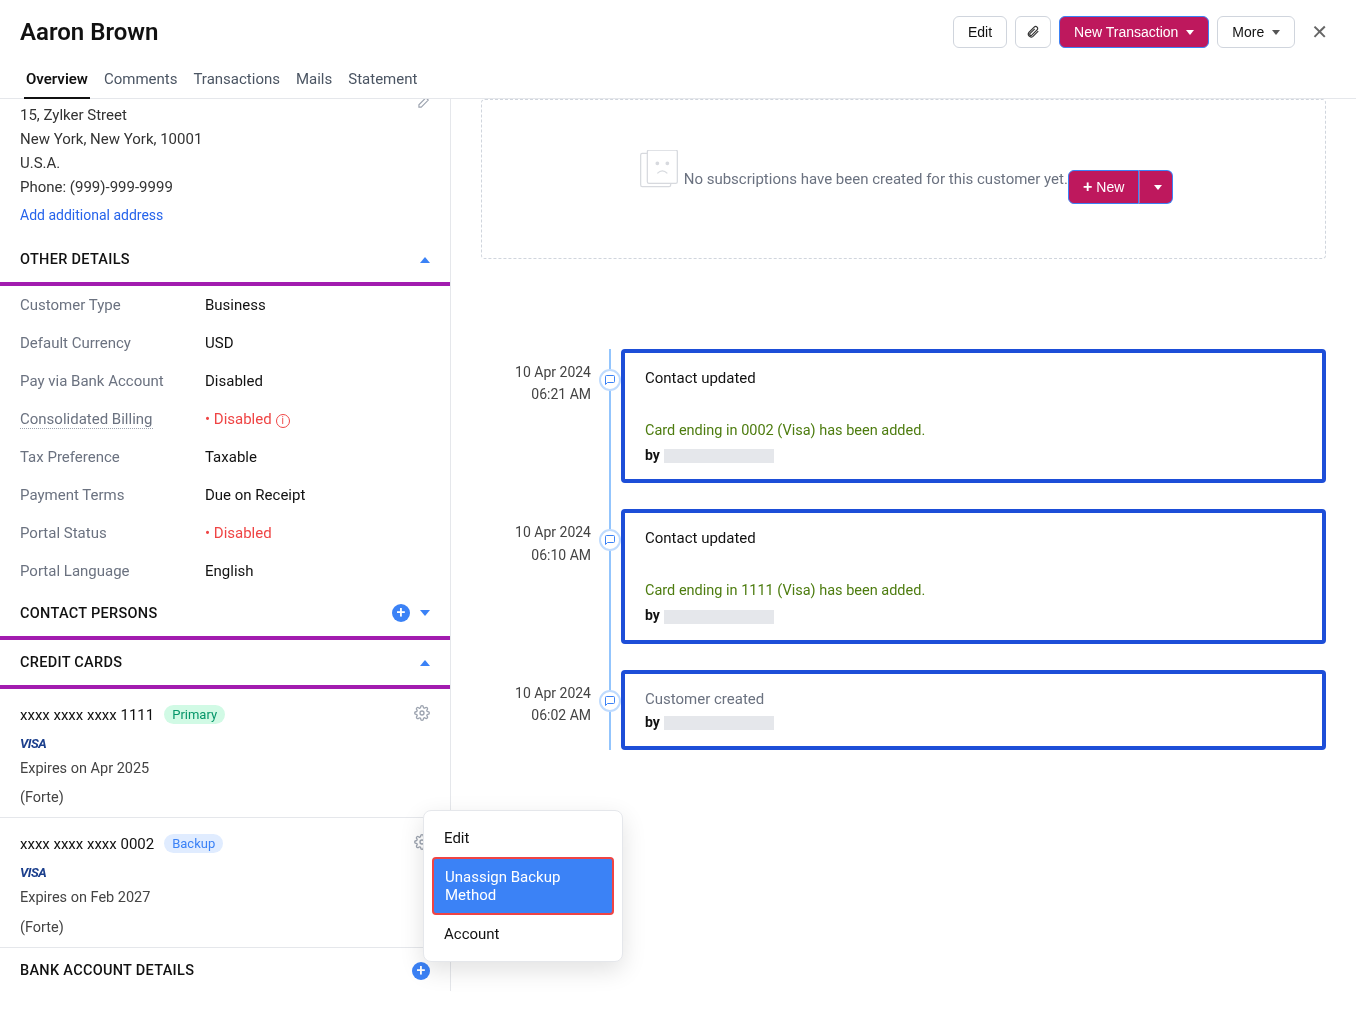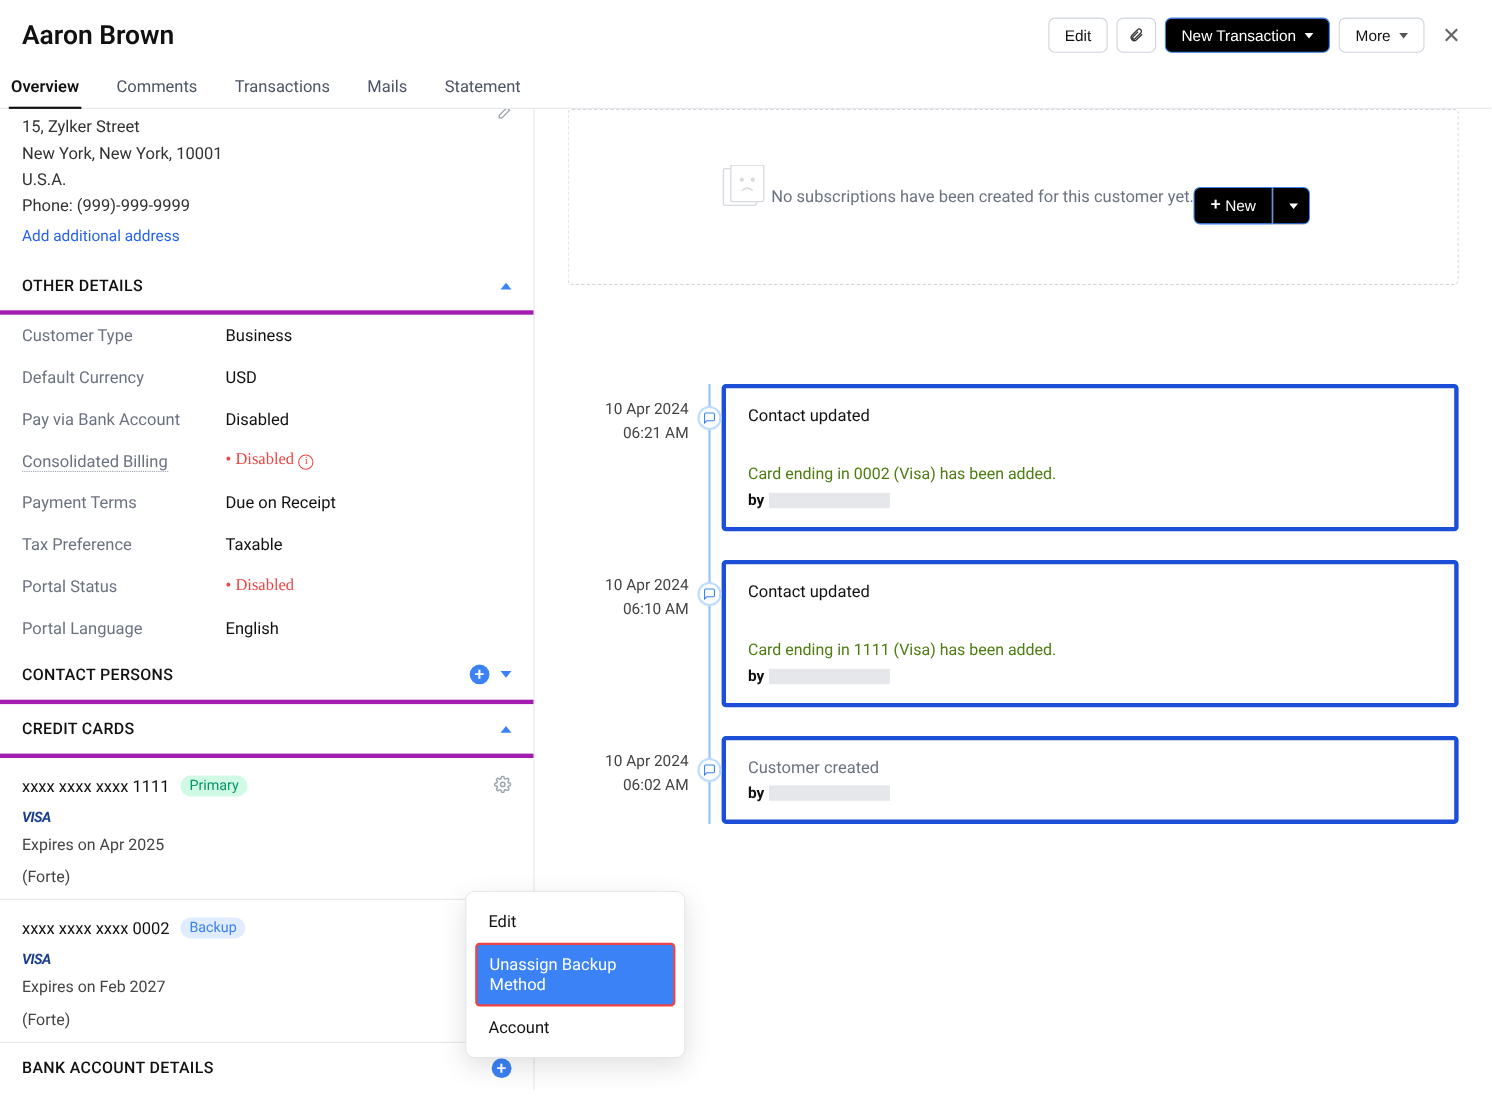--- a/index.html
+++ b/index.html
@@ -39,43 +39,43 @@
   cursor: pointer;
   color: #111;
   display: inline-flex;
   align-items: center;
   gap: 4px;
 }
 .btn-icon {
   padding: 7px 10px;
 }
 .btn-primary {
-  background: #000000;
+  background: #be185d;
   border-color: #3b82f6;
   color: #fff;
 }
 .caret-down {
   width: 0; height: 0;
   border-left: 4px solid transparent;
   border-right: 4px solid transparent;
   border-top: 5px solid currentColor;
   margin-left: 4px;
 }
 .close-icon {
   font-size: 20px;
   color: #666;
   cursor: pointer;
   padding: 4px 8px;
 }
 
 
 .tabs {
   display: flex;
-  gap: 30px;
-  padding: 0 8px;
+  gap: 12px;
+  padding: 0 24px;
   border-bottom: 1px solid #e5e7eb;
 }
 .tab {
   padding: 10px 2px;
   font-size: 15px;
   color: #4b5563;
   cursor: pointer;
   position: relative;
 }
 .tab.active {
@@ -89,21 +89,21 @@
   height: 2px;
   background: #111;
 }
 
 
 .main {
   display: flex;
   height: calc(100% - 120px);
 }
 .sidebar {
-  width: 486px;
+  width: 451px;
   border-right: 1px solid #e5e7eb;
   overflow-y: auto;
   padding-top: 0px;
 }
 .content {
   flex: 1;
   padding: 0 30px 20px 30px;
   overflow-y: auto;
 }
 
@@ -179,21 +179,20 @@
   font-size: 15px;
 }
 .kv-label {
   width: 185px;
   color: #6b7280;
 }
 .kv-value { color: #111; }
 .dotted { border-bottom: 1px dotted #9ca3af; }
 .status-disabled {
   color: #ef4444;
-  font-family: Liberation Serif, serif;
 }
 .dot-red::before {
   content: "• ";
   color: #ef4444;
 }
 .info-circle {
   display: inline-flex;
   width: 14px; height: 14px;
   border: 1px solid #ef4444;
   border-radius: 50%;
@@ -425,26 +424,26 @@
     </div>
     <div class="kv-row">
       <div class="kv-label">Pay via Bank Account</div>
       <div class="kv-value">Disabled</div>
     </div>
     <div class="kv-row">
       <div class="kv-label"><span class="dotted">Consolidated Billing</span></div>
       <div class="kv-value status-disabled dot-red"><span>Disabled</span><span class="info-circle">i</span></div>
     </div>
     <div class="kv-row">
+      <div class="kv-label">Tax Preference</div>
+      <div class="kv-value">Taxable</div>
+    </div>
+    <div class="kv-row">
       <div class="kv-label">Payment Terms</div>
       <div class="kv-value">Due on Receipt</div>
-    </div>
-    <div class="kv-row">
-      <div class="kv-label">Tax Preference</div>
-      <div class="kv-value">Taxable</div>
     </div>
     <div class="kv-row">
       <div class="kv-label">Portal Status</div>
       <div class="kv-value status-disabled dot-red">Disabled</div>
     </div>
     <div class="kv-row">
       <div class="kv-label">Portal Language</div>
       <div class="kv-value">English</div>
     </div>
 

